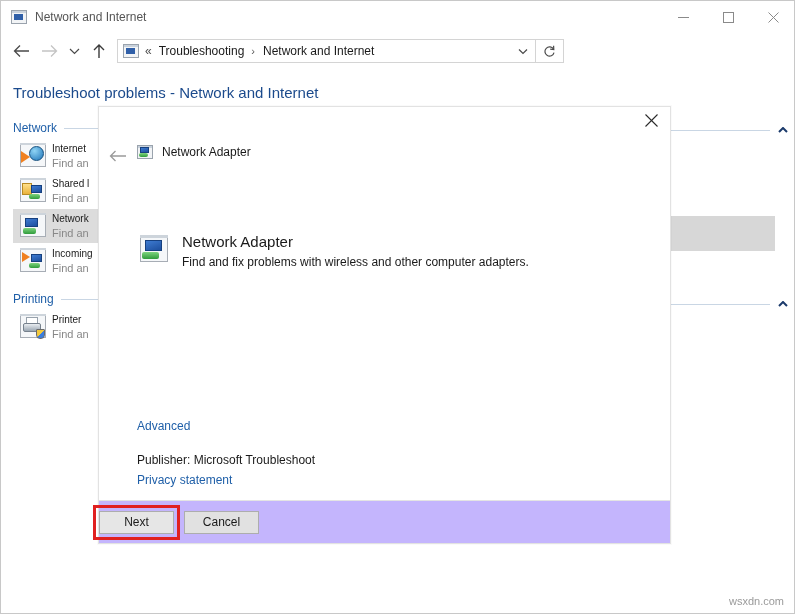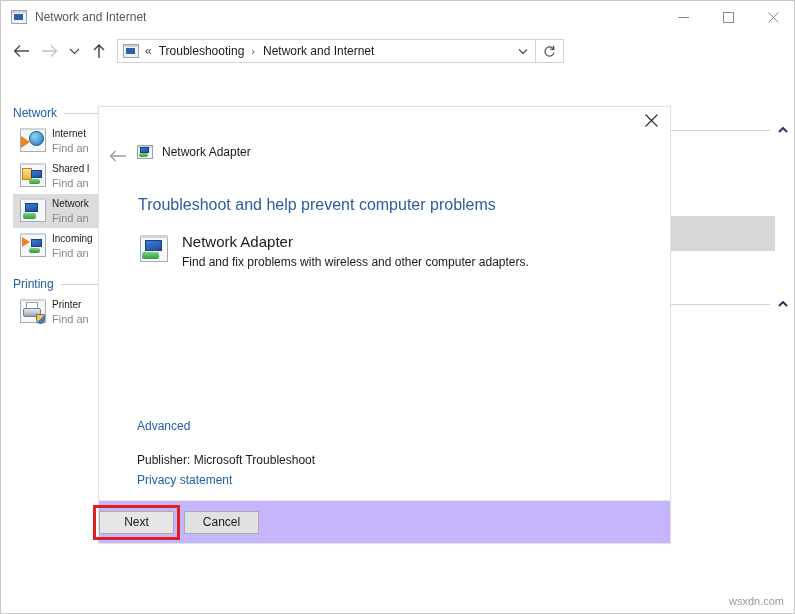--- a/index.html
+++ b/index.html
@@ -97,21 +97,21 @@
   }
   .search-icon { margin-left: auto; margin-right: 8px; color: #333333; }
 
   
   .page-heading {
     position: absolute; top: 83px; left: 12px;
     font-size: 15px; color: #1b4a8c; white-space: nowrap;
   }
 
   
-  .bg-list { position: absolute; top: 105px; left: 12px; width: 100px; }
+  .bg-list { position: absolute; top: 120px; left: 12px; width: 100px; }
   .cat-header {
     display: flex; align-items: center;
     font-size: 12px; color: #1f5fa8; margin-bottom: 4px;
   }
   .cat-header .cat-rule {
     margin-left: 7px; flex: 1; height: 1px; background: #c9d6e4;
   }
   .bg-item {
     display: flex; align-items: flex-start;
     padding: 3px 2px 3px 6px; margin-bottom: 1px;
@@ -335,20 +335,21 @@
 
     <div class="refreshbtn">
       <svg width="13" height="13" viewBox="0 0 13 13">
         <path d="M10.5 4.2 A4.6 4.6 0 1 0 11 7.6" fill="none" stroke="#4a4a4a" stroke-width="1.2"></path>
         <path d="M10.6 0.8 L10.8 4.6 L7.2 4.2" fill="none" stroke="#4a4a4a" stroke-width="1.2"></path>
       </svg>
     </div>
 
   </div>
 
+  <div class="page-heading">Troubleshoot problems - Network and Internet</div>
 
   <div class="bg-list">
 
     <div class="cat-header">
       <span>Network</span>
       <span class="cat-rule"></span>
     </div>
 
     <div class="bg-item">
       <div class="bg-item-icon">
@@ -462,21 +463,20 @@
     <div class="dlg-titlerow">
       <div class="dlg-title-icon">
         <div class="ti-frame"></div>
           <div class="ti-bar"></div>
         <div class="ico-monitor"></div>
           <div class="ico-plug"></div>
       </div>
       <div class="dlg-title-text">Network Adapter</div>
     </div>
 
-    <div class="dlg-heading">Troubleshoot and help prevent computer problems</div>
 
     <div class="dlg-prodrow">
       <div class="dlg-prod-icon">
         <div class="ico-frame" style="inset:2px 2px 3px 2px"></div>
         <div class="ico-top" style="left:2px;right:2px;top:2px;height:3px"></div>
         <div class="ico-monitor" style="left:7px;top:7px;width:17px;height:11px"></div>
         <div class="ico-plug" style="left:4px;top:19px;width:17px;height:7px"></div>
       </div>
       <div class="dlg-prod-text">
         <div class="dlg-prod-title">Network Adapter</div>

